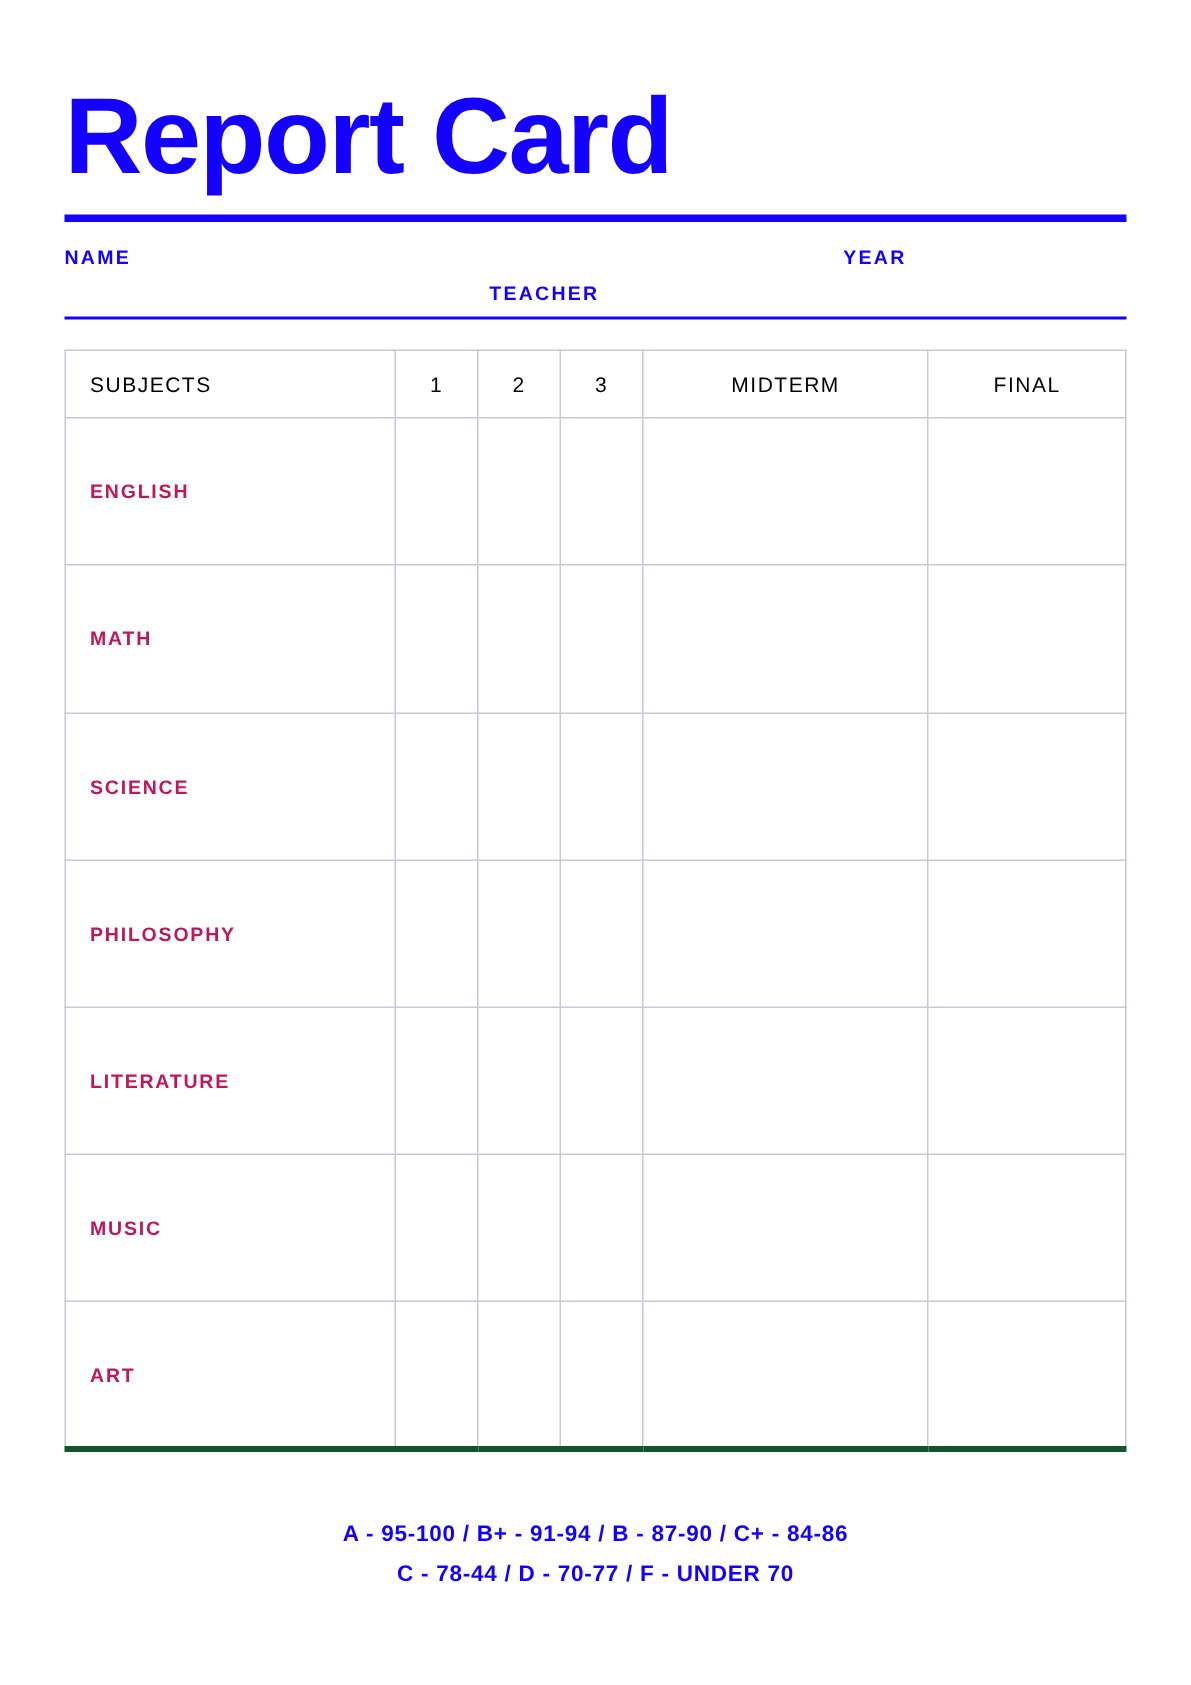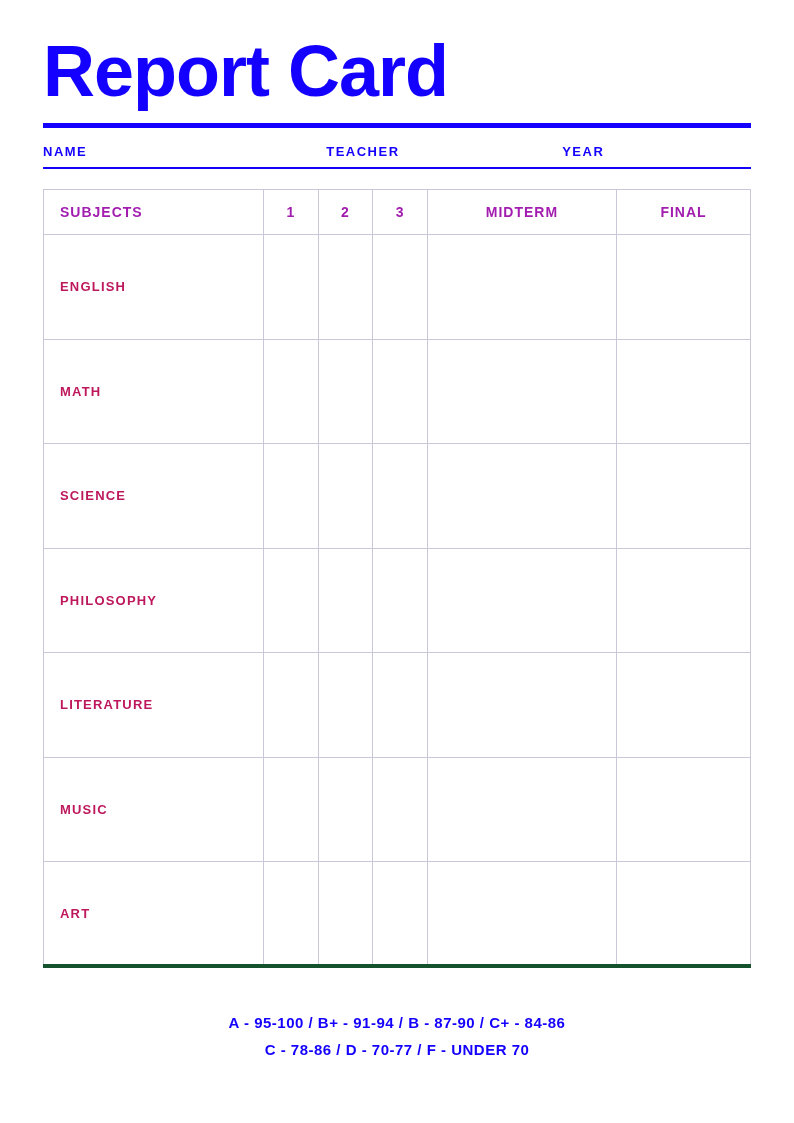--- a/index.html
+++ b/index.html
@@ -14,21 +14,21 @@
       width: 794px;
       min-height: 1123px;
       display: flex;
       justify-content: center;
     }
 
     .page {
       width: 794px;
       min-height: 1123px;
       background: #ffffff;
-      padding: 32px 43px 40px 43px;
+      padding: 52px 43px 40px 43px;
       display: flex;
       flex-direction: column;
     }
 
     .title {
       font-size: 72px;
       font-weight: 900;
       color: #1400FF;
       letter-spacing: -1px;
       line-height: 1.1;
@@ -57,20 +57,21 @@
       text-transform: uppercase;
     }
 
     .info-label-name {
       flex: 1.2;
     }
 
     .info-label-teacher {
       flex: 1;
       text-align: left;
+      margin-top: 24px;
     }
 
     .info-label-year {
       flex: 0.8;
       text-align: left;
     }
 
     .blue-line-thin {
       height: 2px;
       background: #1400FF;
@@ -79,22 +80,22 @@
     }
 
     .grade-table {
       width: 100%;
       border-collapse: collapse;
       flex: 1;
     }
 
     .grade-table th {
       font-size: 14px;
-      font-weight: 700;
-      color: #a21caf;
+      font-weight: 400;
+      color: #000000;
       letter-spacing: 1px;
       text-transform: uppercase;
       padding: 14px 8px;
       border: 1px solid #c8c8d8;
       text-align: center;
     }
 
     .grade-table th.subject-header {
       text-align: left;
       padding-left: 16px;
@@ -219,16 +220,16 @@
           <td></td>
           <td></td>
           <td></td>
           <td></td>
         </tr>
       </tbody>
   </table>
 
   <div class="grade-scale">
     <div class="grade-scale-line">A - 95-100  /  B+ - 91-94  /  B - 87-90  /  C+ - 84-86</div>
-    <div class="grade-scale-line">C - 78-86  /  D - 70-77  /  F - UNDER 70</div>
+    <div class="grade-scale-line">C - 78-44  /  D - 70-77  /  F - UNDER 70</div>
   </div>
 
 </div>
 
 </body></html>

